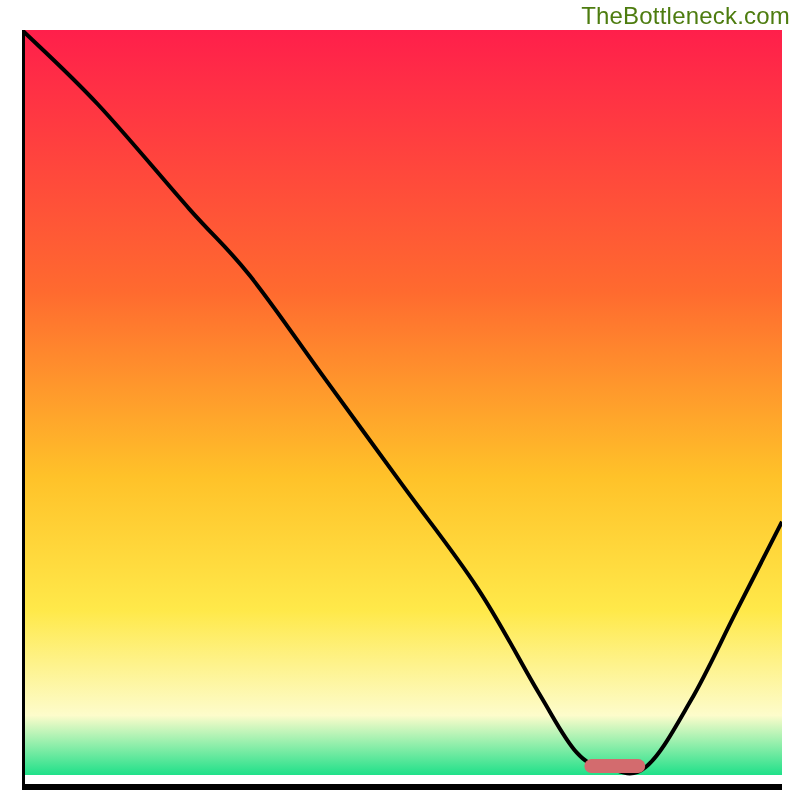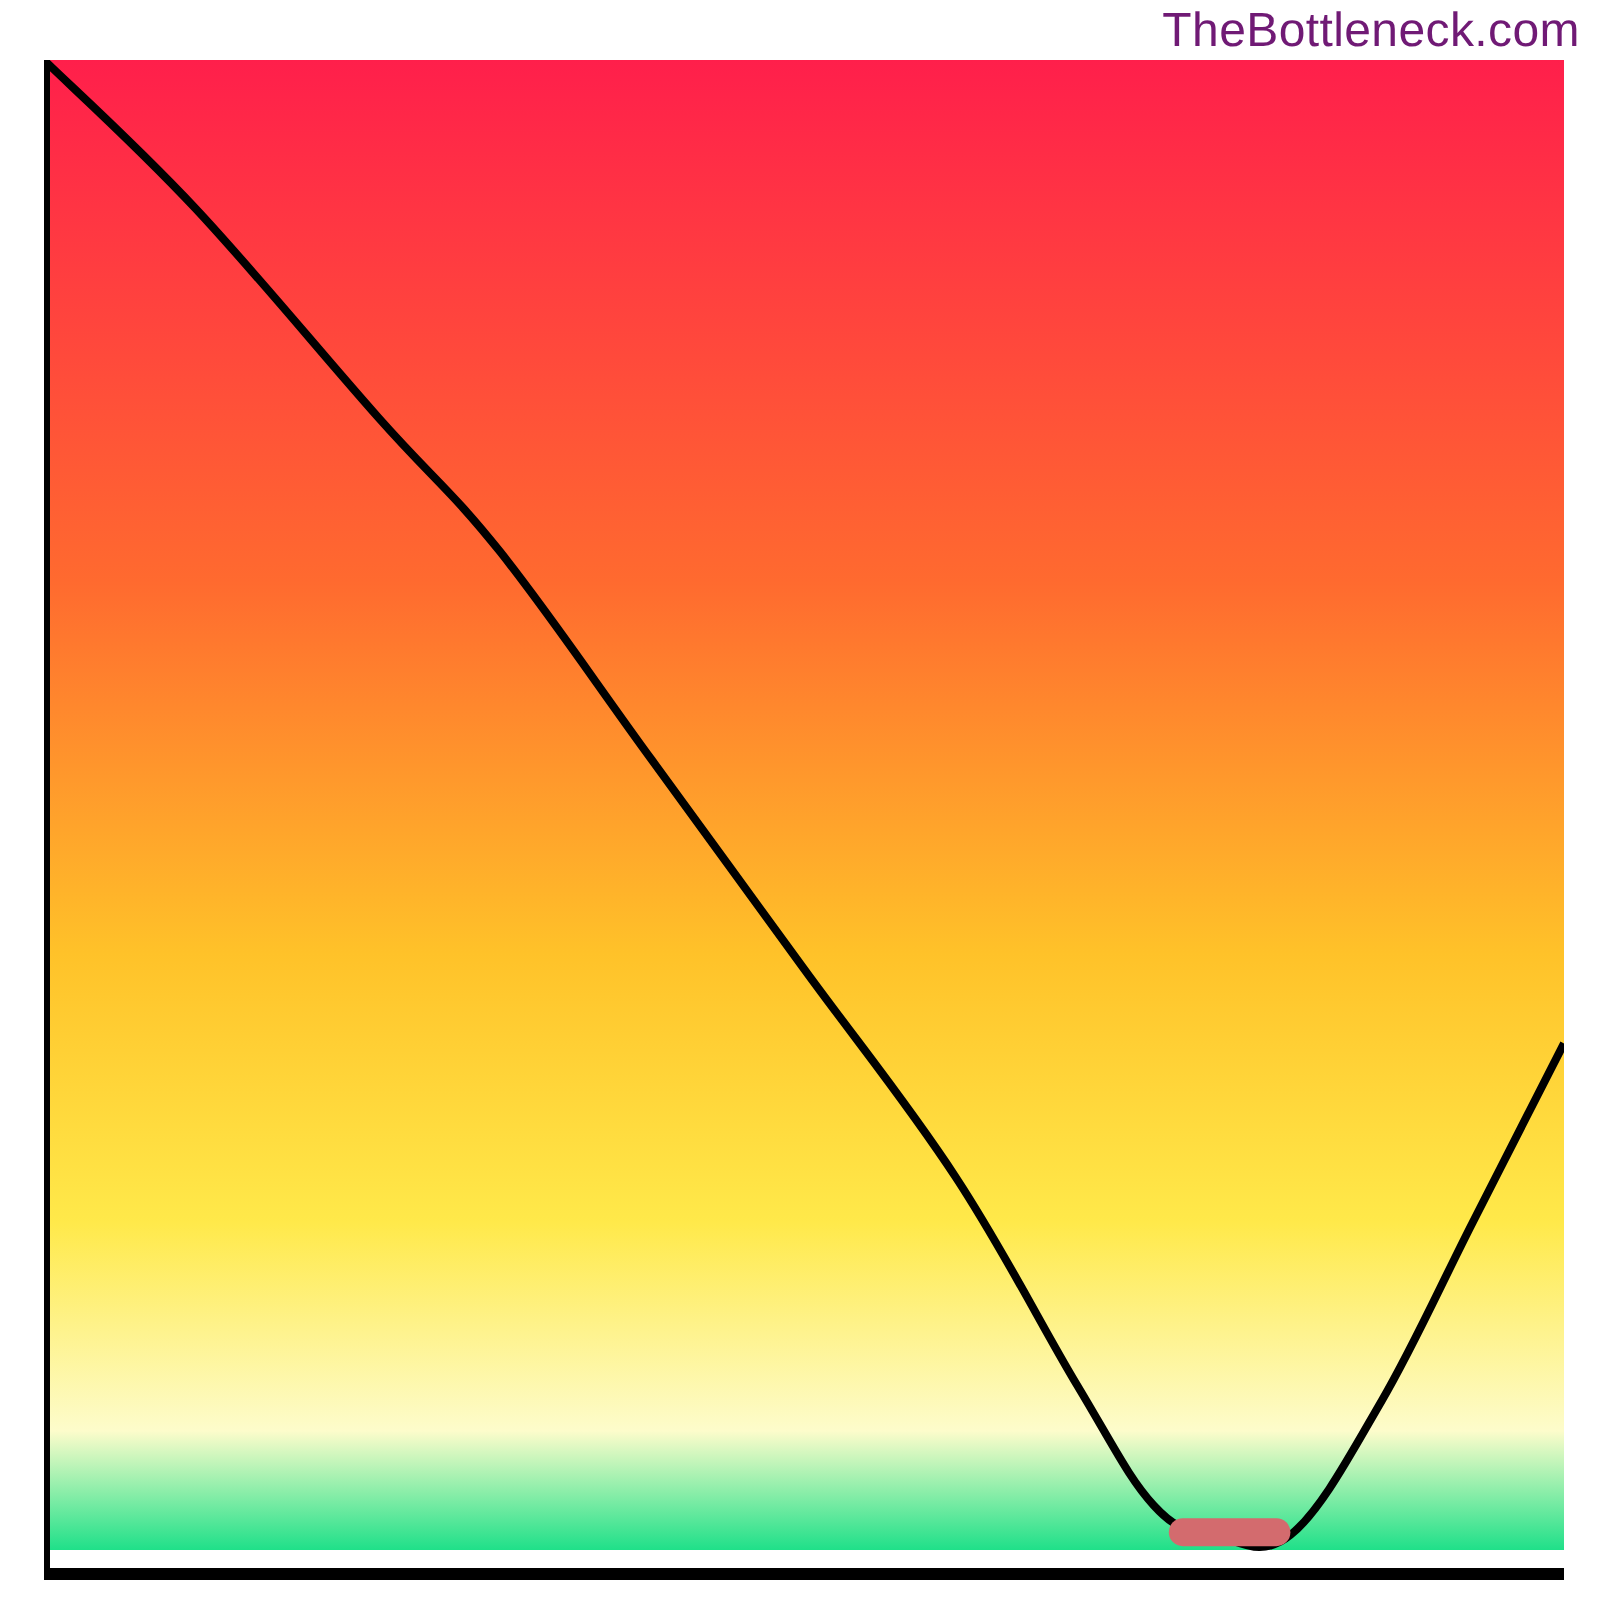--- a/index.html
+++ b/index.html
@@ -15,21 +15,21 @@
     position: relative;
     width: 800px;
     height: 800px;
     box-sizing: border-box;
   }
   .watermark {
     position: absolute;
     top: 2px;
     right: 10px;
     font-size: 24px;
-    color: #701a75;
+    color: #4d7c0f;
     font-weight: 500;
     letter-spacing: 0.2px;
   }
   .plot {
     position: absolute;
     left: 22px;
     top: 30px;
     width: 760px;
     height: 760px;
   }

